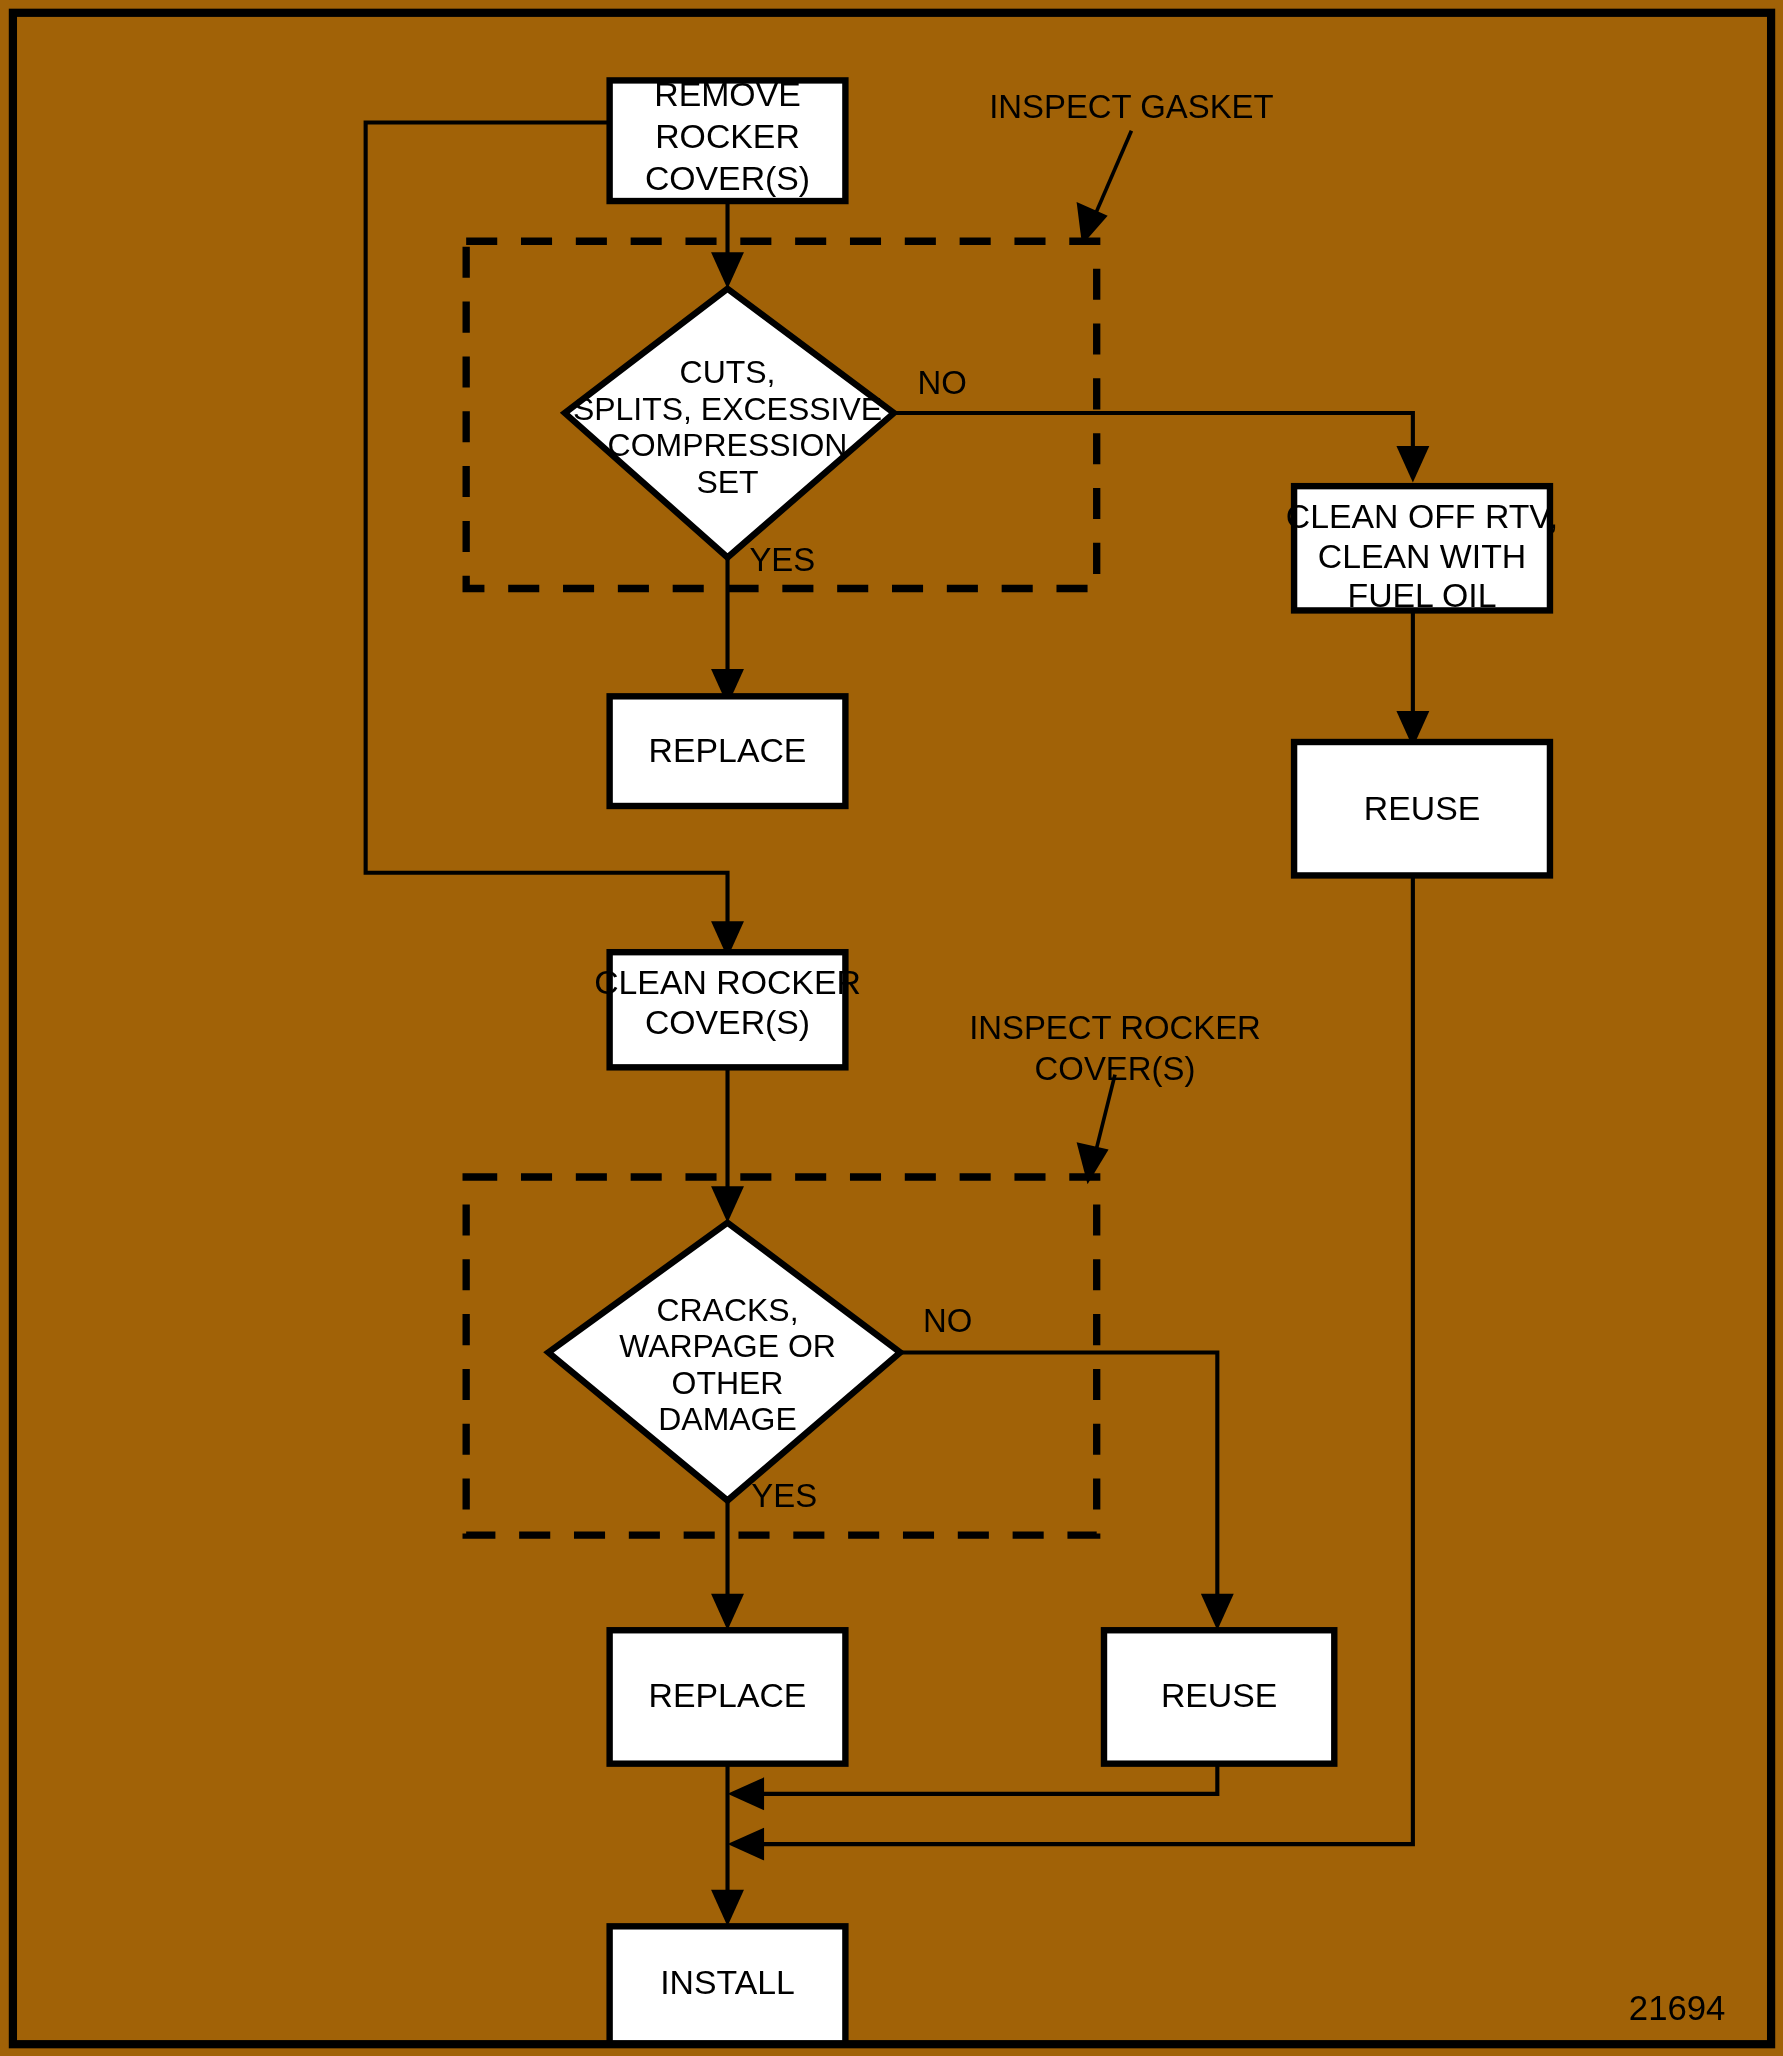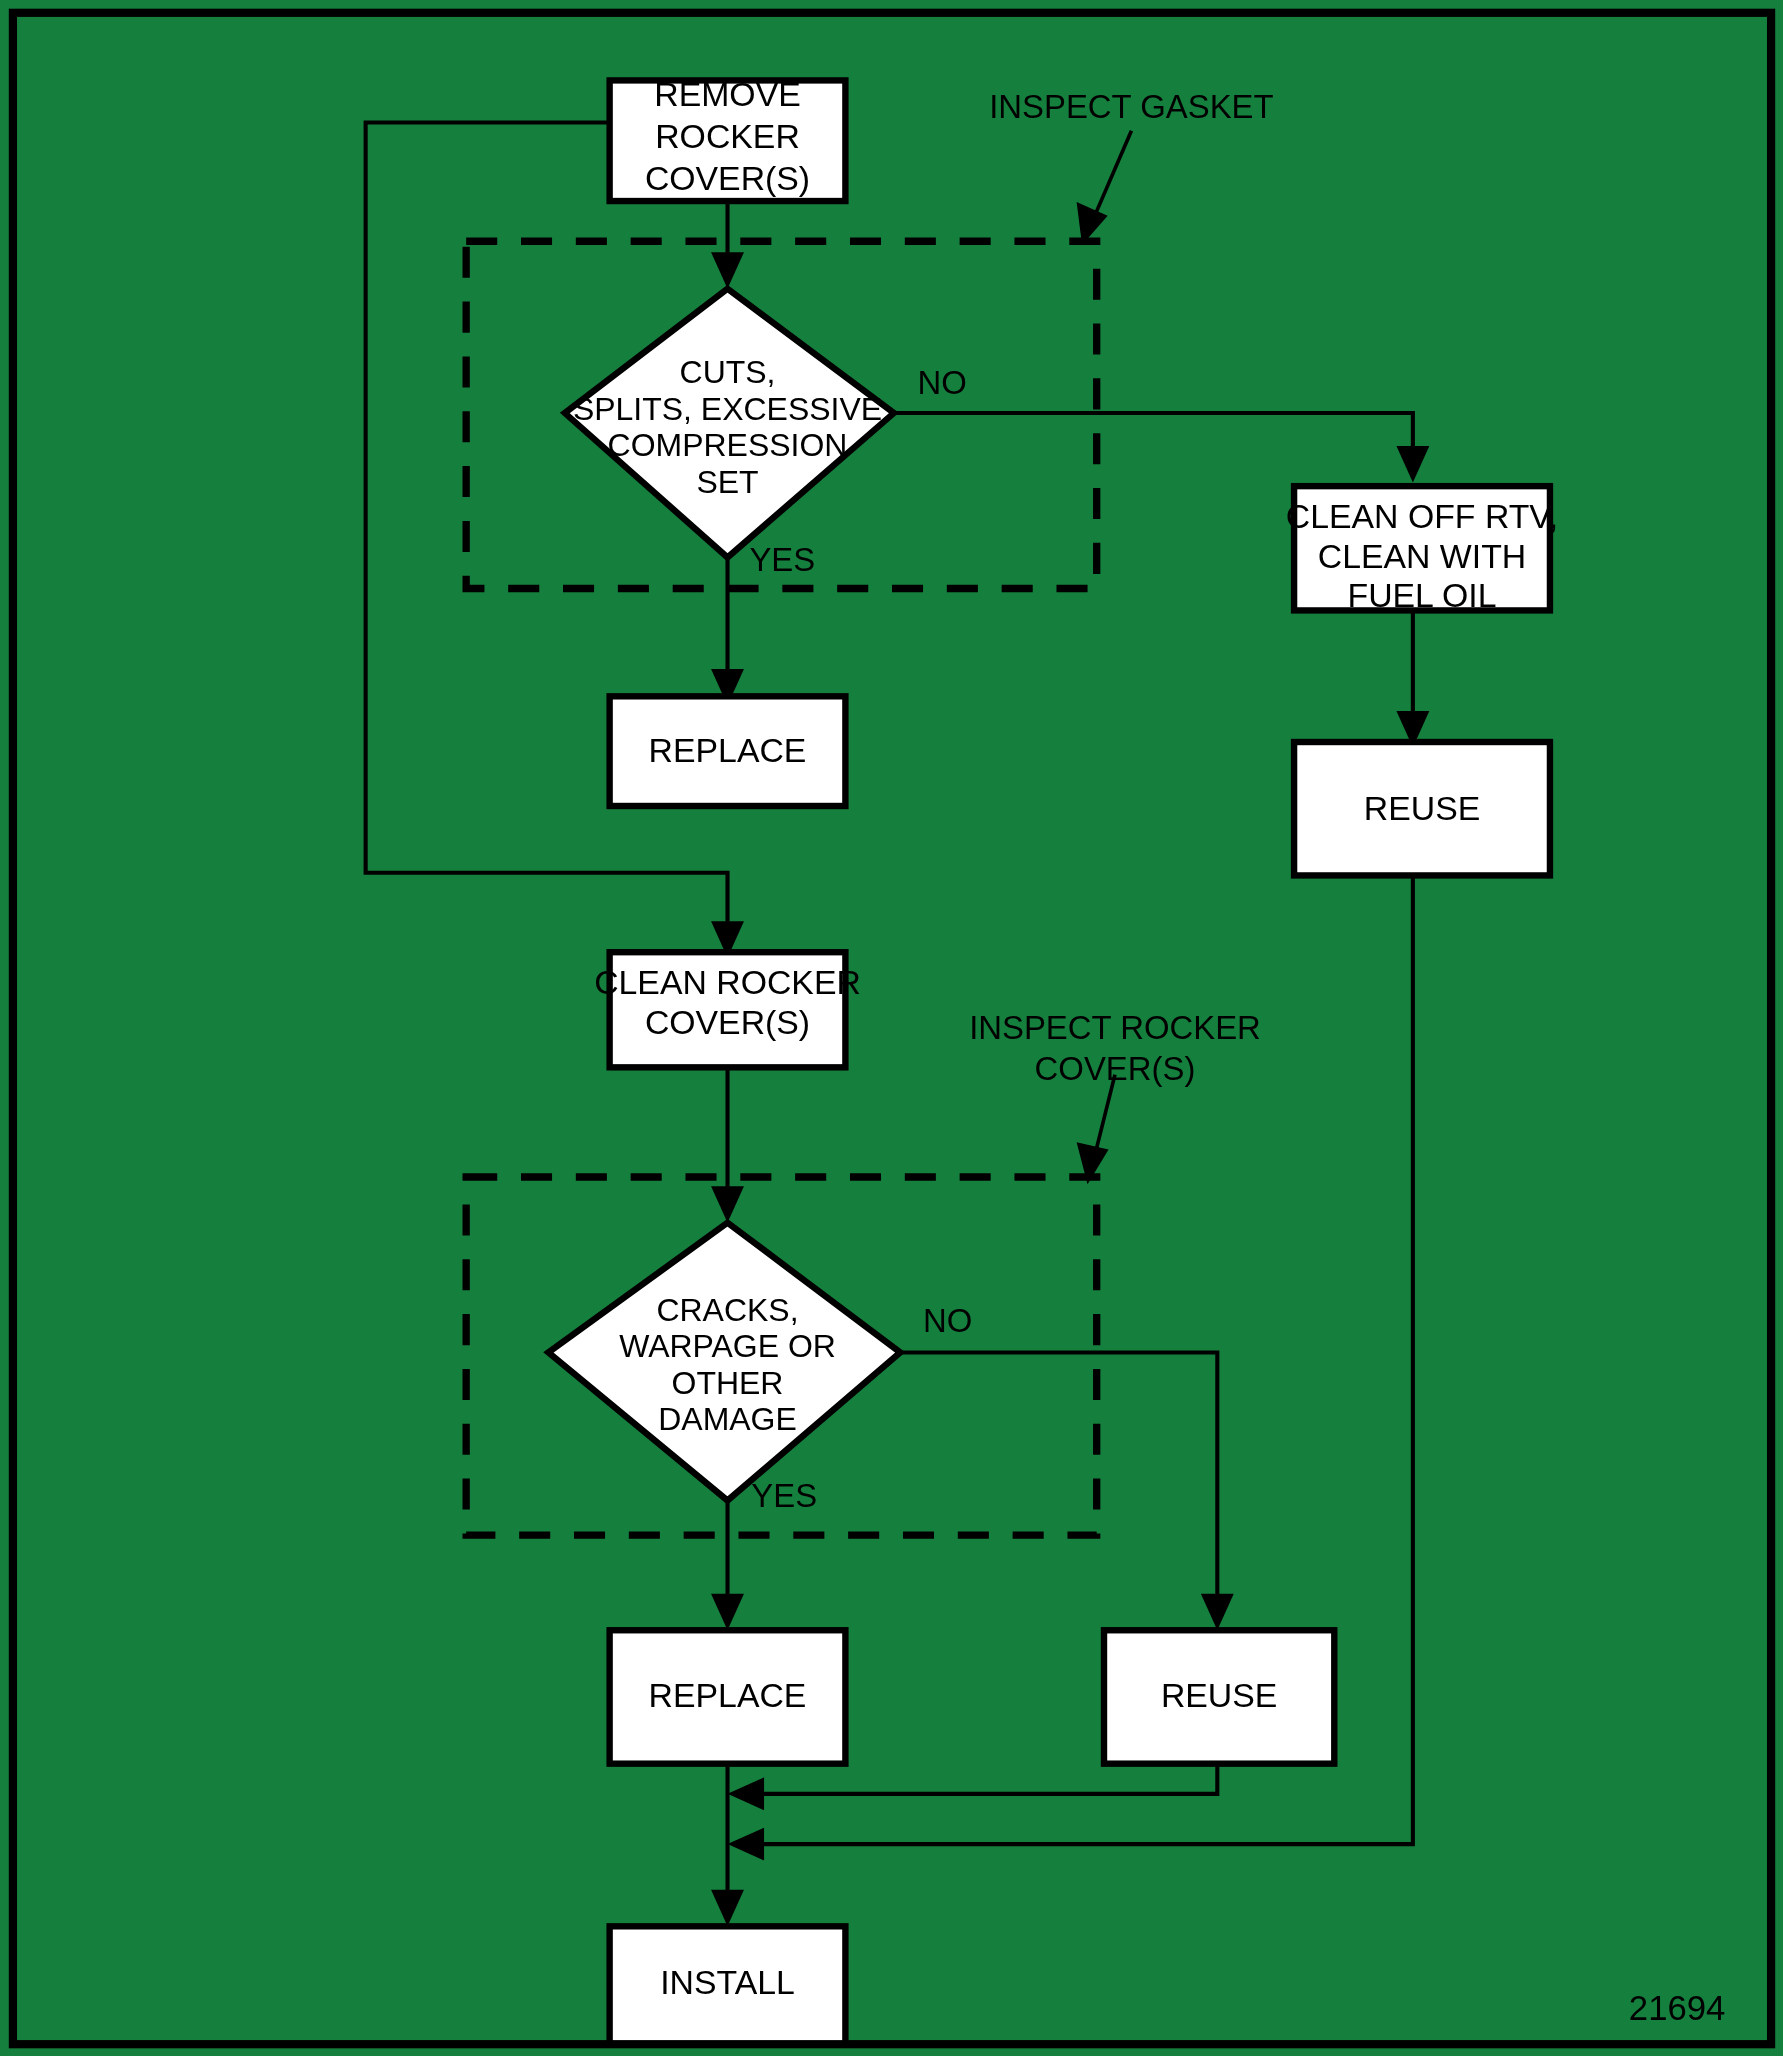--- a/index.html
+++ b/index.html
@@ -9,21 +9,21 @@
   }
   body {
     width: 1784px;
     height: 2057px;
     font-family: "Liberation Sans", sans-serif;
   }
   #page {
     position: relative;
     width: 1784px;
     height: 2057px;
-    background: #15803d;
+    background: #a16207;
     overflow: hidden;
   }
   svg.diagram {
     position: absolute;
     left: 0;
     top: 0;
     width: 1784px;
     height: 2057px;
     display: block;
   }

